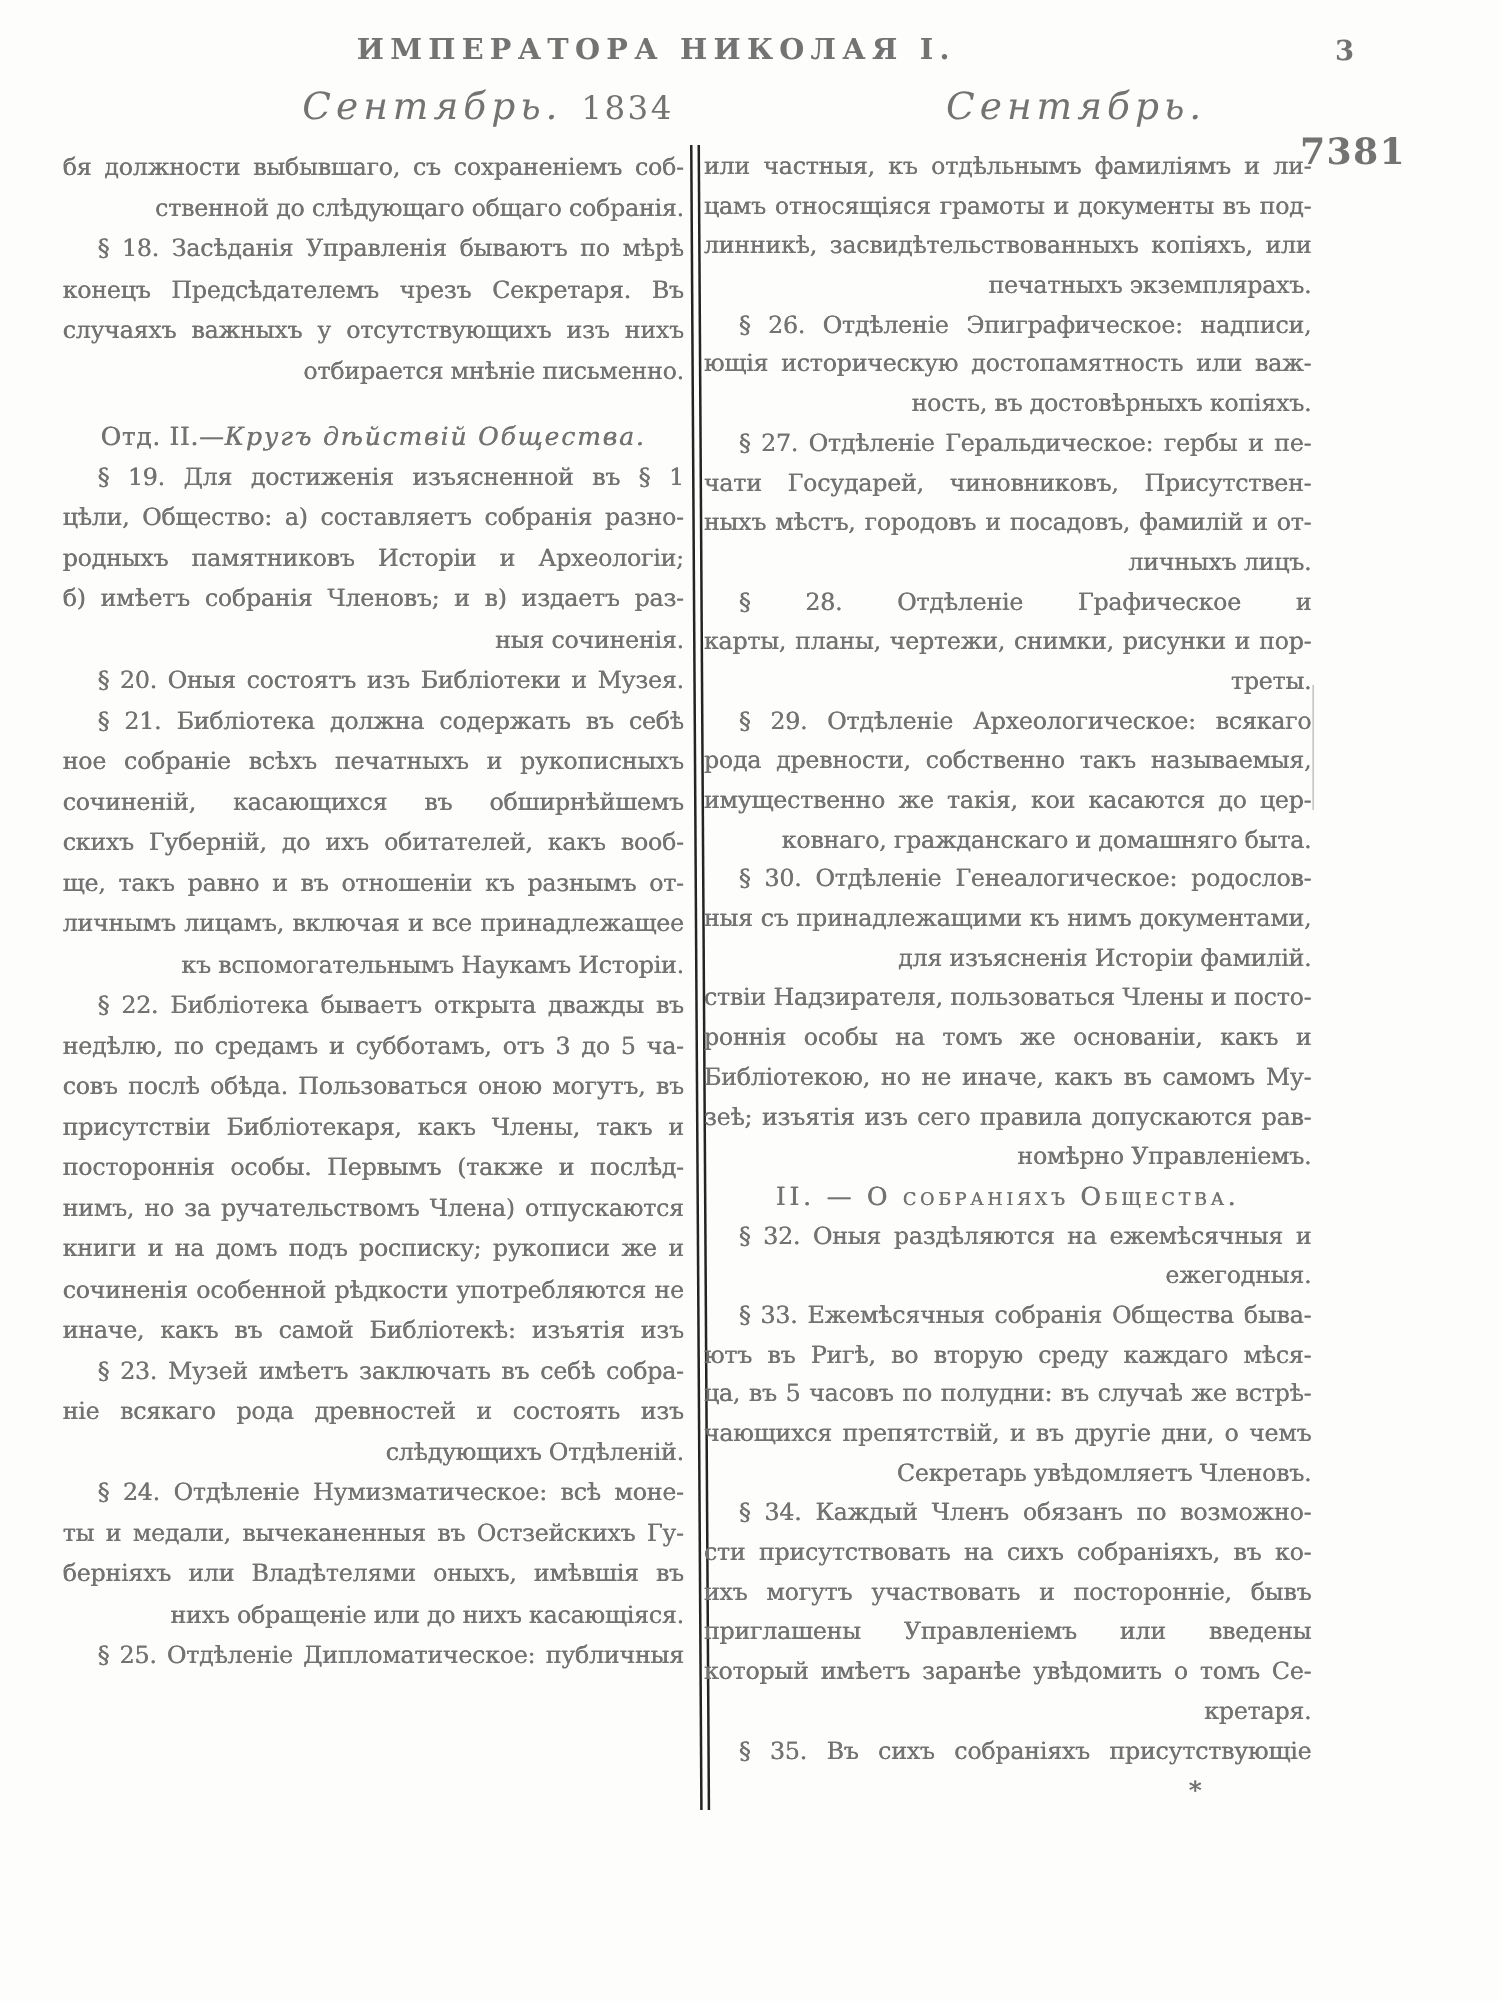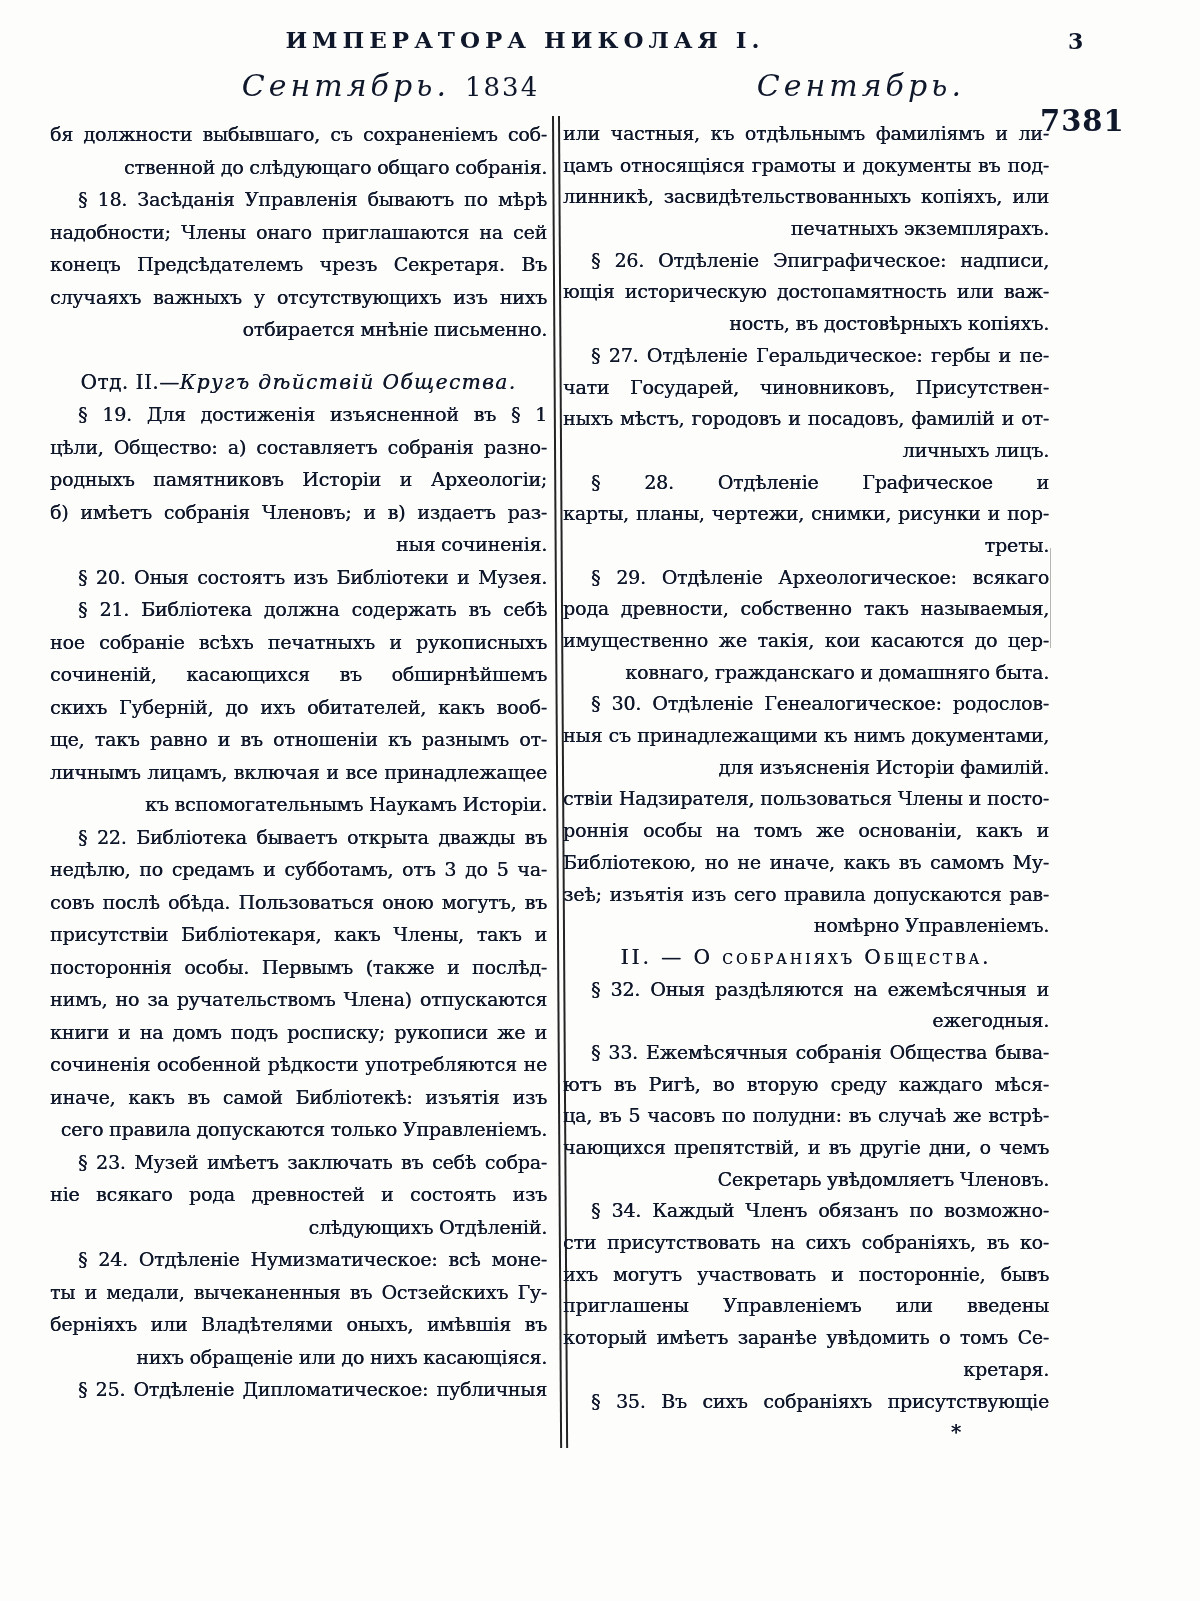--- a/index.html
+++ b/index.html
@@ -3,21 +3,21 @@
 <meta charset="utf-8">
 <style>
   html,body{margin:0;padding:0;}
   body{background:#e8e8e8;}
   .page{
     position:relative;
     width:1200px;height:1601px;
     background:#fdfdfc;
     overflow:hidden;
     font-family:"DejaVu Serif","DejaVu Sans",serif;
-    color:#0f172a;
+    color:#737373;
   }
   .title{
     position:absolute;top:26px;left:0;width:1050px;
     text-align:center;
     font-size:23px;font-weight:bold;letter-spacing:5px;
     white-space:nowrap;
   }
   .pagenum{
     position:absolute;top:28px;left:1068px;
     font-size:22px;font-weight:bold;
@@ -78,21 +78,20 @@
   <div class="month month-l">Сентябрь.</div>
   <div class="year">1834</div>
   <div class="month month-r">Сентябрь.</div>
   <div class="margin-num">7381</div>
   <div class="divider"></div>
   <div class="edge-mark"></div>
   <div class="col col-left" id="col-left">
       <div class="ln j">бя должности выбывшаго, съ сохраненіемъ соб-</div>
       <div class="ln jl">ственной до слѣдующаго общаго собранія.</div>
       <div class="ln ji">§ 18. Засѣданія Управленія бываютъ по мѣрѣ</div>
-      <div class="ln j">надобности; Члены онаго приглашаются на сей</div>
       <div class="ln j">конецъ Предсѣдателемъ чрезъ Секретаря. Въ</div>
       <div class="ln j">случаяхъ важныхъ у отсутствующихъ изъ нихъ</div>
       <div class="ln jl">отбирается мнѣніе письменно.</div>
       <div class="ln hm"><span class="rm">Отд. II.</span><span class="rm">—</span><span class="it">Кругъ дѣйствій Общества.</span></div>
       <div class="ln ji">§ 19. Для достиженія изъясненной въ § 1</div>
       <div class="ln j">цѣли, Общество: а) составляетъ собранія разно-</div>
       <div class="ln j">родныхъ памятниковъ Исторіи и Археологіи;</div>
       <div class="ln j">б) имѣетъ собранія Членовъ; и в) издаетъ раз-</div>
       <div class="ln jl">ныя сочиненія.</div>
       <div class="ln ji">§ 20. Оныя состоятъ изъ Библіотеки и Музея.</div>
@@ -105,21 +104,20 @@
       <div class="ln jl">къ вспомогательнымъ Наукамъ Исторіи.</div>
       <div class="ln ji">§ 22. Библіотека бываетъ открыта дважды въ</div>
       <div class="ln j">недѣлю, по средамъ и субботамъ, отъ 3 до 5 ча-</div>
       <div class="ln j">совъ послѣ обѣда. Пользоваться оною могутъ, въ</div>
       <div class="ln j">присутствіи Библіотекаря, какъ Члены, такъ и</div>
       <div class="ln j">постороннія особы. Первымъ (также и послѣд-</div>
       <div class="ln j">нимъ, но за ручательствомъ Члена) отпускаются</div>
       <div class="ln j">книги и на домъ подъ росписку; рукописи же и</div>
       <div class="ln j">сочиненія особенной рѣдкости употребляются не</div>
       <div class="ln j">иначе, какъ въ самой Библіотекѣ: изъятія изъ</div>
-      <div class="ln jl">сего правила допускаются только Управленіемъ.</div>
       <div class="ln ji">§ 23. Музей имѣетъ заключать въ себѣ собра-</div>
       <div class="ln j">ніе всякаго рода древностей и состоять изъ ниже-</div>
       <div class="ln jl">слѣдующихъ Отдѣленій.</div>
       <div class="ln ji">§ 24. Отдѣленіе Нумизматическое: всѣ моне-</div>
       <div class="ln j">ты и медали, вычеканенныя въ Остзейскихъ Гу-</div>
       <div class="ln j">берніяхъ или Владѣтелями оныхъ, имѣвшія въ</div>
       <div class="ln jl">нихъ обращеніе или до нихъ касающіяся.</div>
       <div class="ln ji">§ 25. Отдѣленіе Дипломатическое: публичныя</div>
     </div>
   <div class="col col-right" id="col-right">

